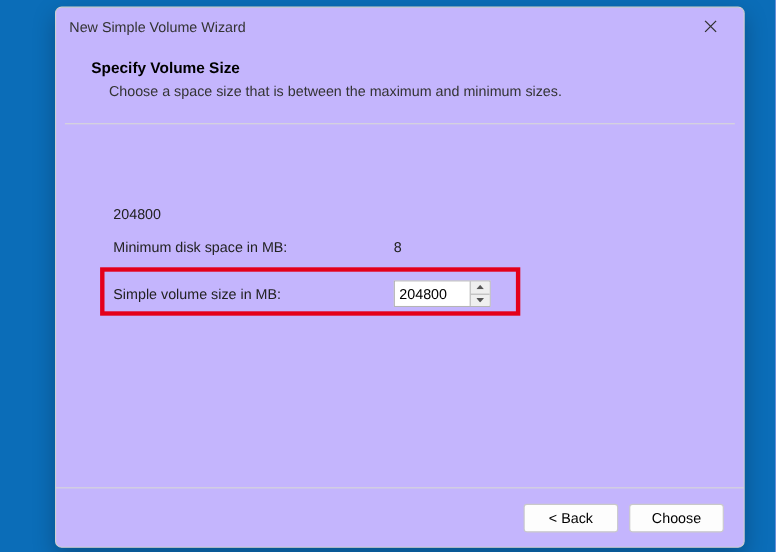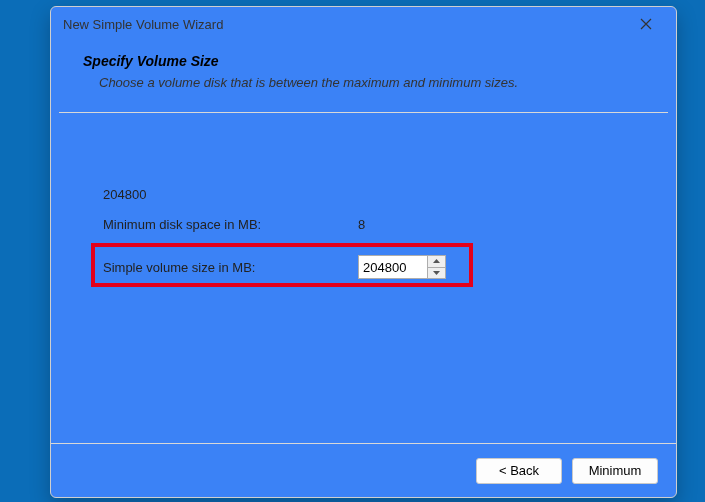--- a/index.html
+++ b/index.html
@@ -15,21 +15,21 @@
       font-size: 12px;
       position: relative;
       overflow: hidden;
     }
     .window {
       position: absolute;
       left: 50px;
       top: 6px;
       width: 627px;
       height: 492px;
-      background: #3b82f6;
+      background: #c4b5fd;
       border: 1px solid #cfcfcf;
       border-radius: 6px;
       box-shadow: 0 8px 20px rgba(0,0,0,0.25);
       display: flex;
       flex-direction: column;
     }
     .titlebar {
       height: 34px;
       display: flex;
       align-items: center;
@@ -49,21 +49,20 @@
       justify-content: center;
       color: #333;
       cursor: pointer;
     }
     .close-btn svg {
       width: 12px;
       height: 12px;
     }
     .header-area {
       padding: 12px 48px 16px 32px;
-      font-style: italic;
     }
     .header-area .heading {
       font-size: 14px;
       font-weight: 700;
       color: #000;
       margin-bottom: 6px;
     }
     .header-area .subheading {
       font-size: 13px;
       color: #333;
@@ -176,21 +175,21 @@
     <div class="title">New Simple Volume Wizard</div>
     <div class="close-btn">
       <svg viewBox="0 0 12 12">
           <path d="M1 1 L11 11 M11 1 L1 11" stroke="#333" stroke-width="1.2" fill="none"></path>
         </svg>
     </div>
   </div>
 
   <div class="header-area">
     <div class="heading">Specify Volume Size</div>
-    <div class="subheading">Choose a volume disk that is between the maximum and minimum sizes.</div>
+    <div class="subheading">Choose a space size that is between the maximum and minimum sizes.</div>
   </div>
   <div class="hr"></div>
 
   <div class="content">
 
     <div class="row row-max">
       <div class="value">204800</div>
     </div>
 
     <div class="row row-min">
@@ -216,16 +215,16 @@
         </div>
       </div>
     </div>
 
     <div class="highlight-size"></div>
 
   </div>
 
   <div class="button-bar">
     <button class="btn">&lt; Back</button>
-    <button class="btn">Minimum</button>
+    <button class="btn">Choose</button>
   </div>
 
 </div>
 
 </body></html>

